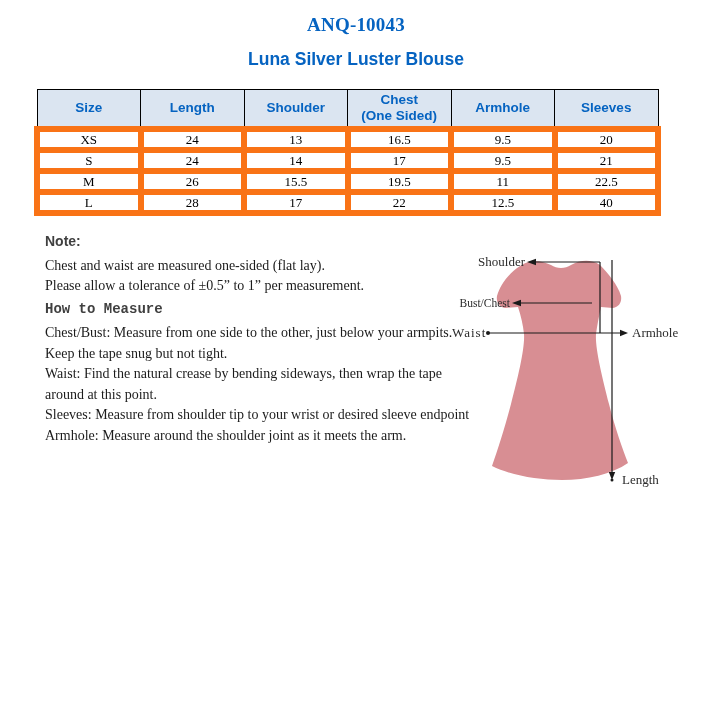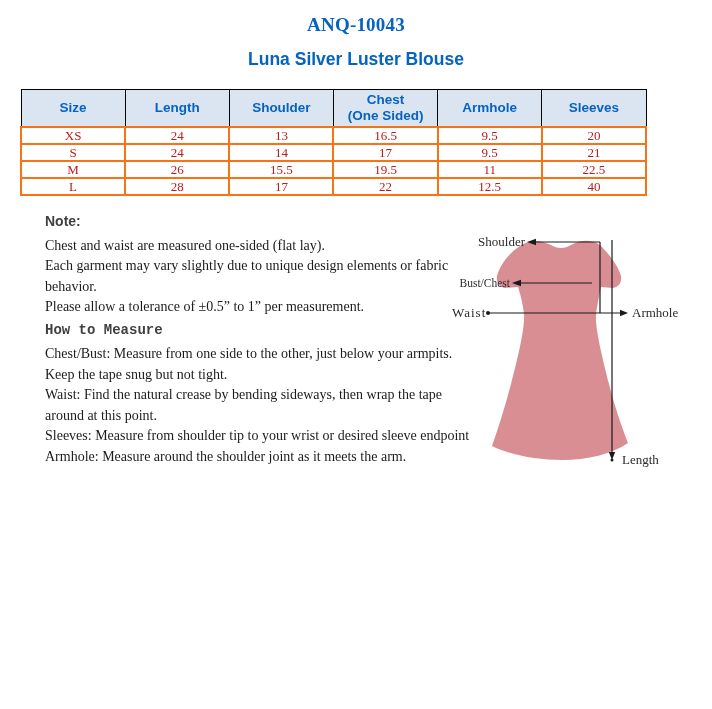--- a/index.html
+++ b/index.html
@@ -10,33 +10,33 @@
   .title {
     text-align:center; margin:14px 0 0 0; font-size:19px; font-weight:bold;
     color:#0563C1; letter-spacing:0.2px;font-family:Liberation Serif, serif;
   }
   .subtitle {
     text-align:center; margin:13px 0 0 0; font-size:17.5px; font-weight:bold;
     color:#0563C1;
   }
   table.size-chart {
     border-collapse:collapse; table-layout:fixed; width:627px;
-    margin:19px 0 0 20px;
+    margin:19px 0 0 34px;
     padding-left:32px;
   }
   table.size-chart th {
     background:#DBE5F1; color:#0563C1; font-size:13.5px; font-weight:bold;
     border:1px solid #000; padding:2px 0; line-height:1.2;
     white-space:pre-line; height:33px; box-sizing:border-box; vertical-align:middle;
     font-family:"Liberation Sans", sans-serif;
   }
   table.size-chart td {
-    border:2px solid #f97316; text-align:center;
+    border:6px solid #f97316; text-align:center;
     font-family:"Liberation Serif", serif; font-size:13px;
-    line-height:14.5px; padding:0; height:15px; color:#b91c1c;
+    line-height:14.5px; padding:0; height:15px; color:#000000;
   }
   .main { position:relative; margin-top:15px; }
   .textcol {
     margin-left:45px; width:432px;
     font-family:"Liberation Serif", serif; font-size:14px; line-height:20.5px;
     color:#1b1b1b;
   }
   .sec-heading {
     font-family:"Liberation Sans", sans-serif; font-size:14px; font-weight:bold;
     color:#404040; margin:0 0 4px 0;
@@ -99,21 +99,20 @@
       <td>40</td>
     </tr>
   </tbody>
 </table>
 
 <div class="main">
   <div class="textcol">
     <div class="note">
       <div class="sec-heading">Note:</div>
       <div>Chest and waist are measured one-sided (flat lay).</div>
-      <div>Each garment may vary slightly due to unique design elements or fabric behavior.</div>
       <div>Please allow a tolerance of ±0.5” to 1” per measurement.</div>
     </div>
     <div class="howto">
       <div class="sec-heading">How to Measure</div>
       <div>Chest/Bust: Measure from one side to the other, just below your armpits. Keep the tape snug but not tight.</div>
       <div>Waist: Find the natural crease by bending sideways, then wrap the tape around at this point.</div>
       <div>Sleeves: Measure from shoulder tip to your wrist or desired sleeve endpoint</div>
       <div>Armhole: Measure around the shoulder joint as it meets the arm.</div>
     </div>
   </div>

